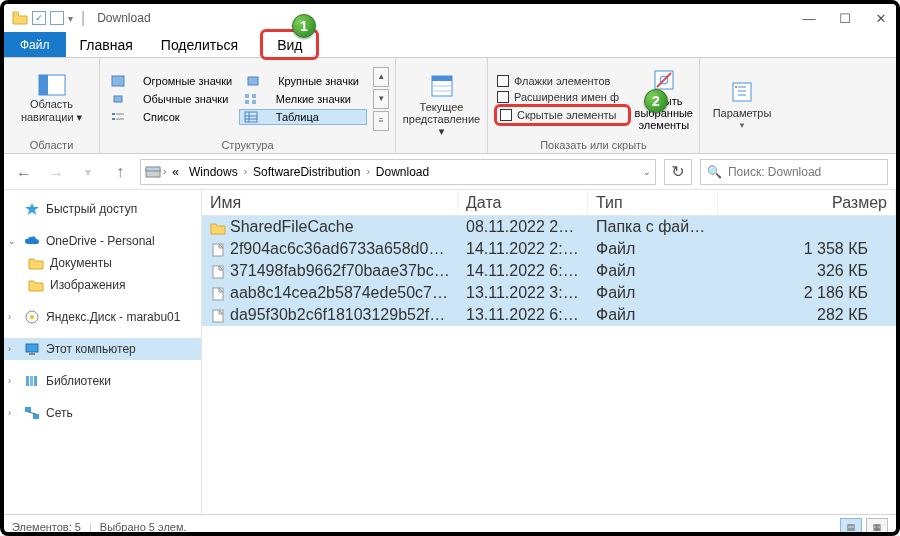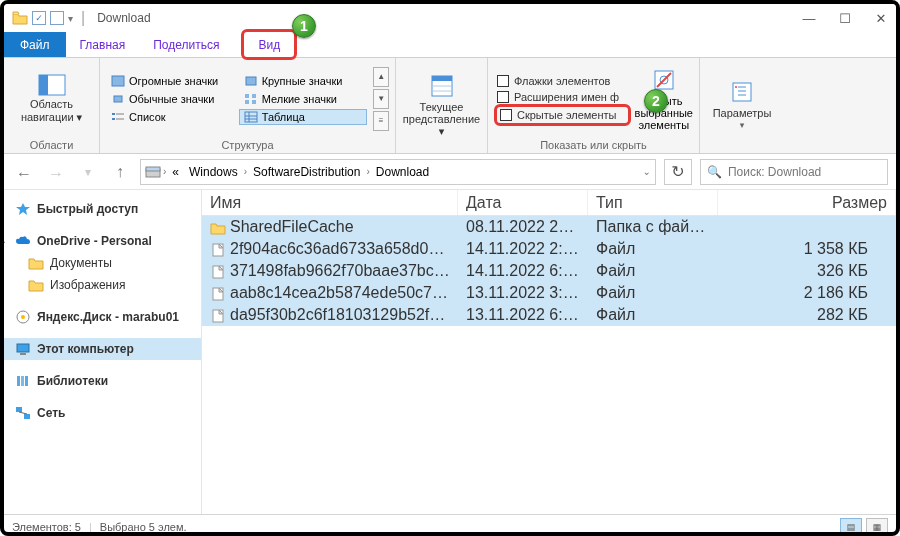--- a/index.html
+++ b/index.html
@@ -10,39 +10,39 @@
   .titlebar .folder-ico { width: 16px; height: 14px; display:inline-block; }
   .titlebar .qat { display:flex; gap:4px; margin-left:4px; align-items:center; }
   .titlebar .qat-item { width:14px; height:14px; border:1px solid #7aa2cc; background:#fff; font-size:9px; text-align:center; line-height:12px; color:#3d7dbb; }
   .titlebar .title { margin-left: 8px; font-size: 12px; color: #555; }
   .titlebar .right { margin-left:auto; display:flex; gap:22px; }
   .titlebar .winbtn { width:14px; height:14px; color:#555; font-size:13px; text-align:center; cursor:pointer; }
 
   
   .menutabs { height: 26px; background:#fff; border-bottom:1px solid #d0d0d0; display:flex; align-items:stretch; }
   .menutabs .file { background:#1979ca; color:#fff; padding:0 16px; font-size:12px; display:flex; align-items:center; }
-  .menutabs .tab { padding:0 14px; font-size:12px; color:#6d28d9; display:flex; align-items:center; position:relative; cursor:pointer; }
+  .menutabs .tab { padding:0 14px; font-size:14px; color:#000000; display:flex; align-items:center; position:relative; cursor:pointer; }
   .menutabs .tab.active { border:3px solid #e53935; border-radius:6px; margin:-3px 8px; background:#fff; }
 
   .callout { position:absolute; width:24px; height:24px; border-radius:50%; background:radial-gradient(circle at 30% 30%, #7fce5a, #3a9a2e 70%); color:#fff; font-weight:bold; display:flex; align-items:center; justify-content:center; font-size:14px; border:1px solid #2e7a22; box-shadow:0 1px 2px rgba(0,0,0,0.4); }
 
   
   .ribbon { height: 96px; background:#f5f5f5; border-bottom:1px solid #d0d0d0; display:flex; }
   .group { border-right:1px solid #d5d5d5; display:flex; flex-direction:column; justify-content:space-between; }
   .group-label { text-align:center; font-size:11px; color:#666; padding-bottom:2px; }
   .group-content { flex:1; display:flex; align-items:center; padding:4px 6px; gap:4px; }
 
   .nav-group { width:96px; }
   .nav-btn { display:flex; flex-direction:column; align-items:center; font-size:11px; line-height:13px; color:#333; width:84px; }
   .nav-btn .ico { width:28px; height:22px; margin-bottom:2px; }
 
   .layout-group { width:296px; }
   .layout-list { display:flex; flex-direction:column; gap:2px; width:268px; font-size:11px; }
   .layout-row { display:flex; gap:4px; }
-  .layout-item { flex:1; display:flex; align-items:center; gap:4px; padding:1px 4px; border:1px solid transparent; white-space:nowrap; }
+  .layout-item { flex:1; display:flex; align-items:center; gap:18px; padding:1px 4px; border:1px solid transparent; white-space:nowrap; }
   .layout-item.sel { background:#cde6f7; border:1px solid #88b8e0; }
   .layout-arrows { width:16px; display:flex; flex-direction:column; gap:2px; margin-left:2px; }
   .scroll-btn { height:20px; border:1px solid #b0b0b0; background:#f8f8f8; text-align:center; font-size:8px; color:#555; line-height:18px; }
 
   .view-ico { width:14px; height:12px; display:inline-block; }
 
   .current-group { width:92px; }
   .big-btn { display:flex; flex-direction:column; align-items:center; font-size:11px; line-height:12px; text-align:center; color:#333; width:84px; }
   .big-ico { width:28px; height:26px; margin-bottom:2px; }
 
@@ -61,21 +61,21 @@
   .addr-field { flex:1; height:26px; border:1px solid #ccc; display:flex; align-items:center; padding:0 4px; font-size:12px; gap:2px; }
   .addr-seg { display:flex; align-items:center; gap:2px; padding:0 4px; cursor:pointer; }
   .addr-sep { color:#777; font-size:10px; }
   .refresh-btn { width:28px; height:26px; border:1px solid #ccc; display:flex; align-items:center; justify-content:center; cursor:pointer; color:#555; }
   .search-field { width:188px; height:26px; border:1px solid #ccc; display:flex; align-items:center; padding:0 6px; font-size:12px; color:#777; gap:6px; }
 
   
   .main { display:flex; height:324px; }
   .sidebar { width:198px; border-right:1px solid #e5e5e5; padding:8px 0; font-size:12px; overflow:hidden; }
   .tree-item { display:flex; align-items:center; gap:6px; padding:4px 8px 4px 24px; cursor:pointer; color:#333; }
-  .tree-item.top { padding-left:7px; font-weight:bold; }
+  .tree-item.top { padding-left:16px; font-weight:normal; }
   .tree-item.sel { background:#cde6f7; }
   .tree-ico { width:16px; height:14px; display:inline-block; }
   .tree-gap { height:10px; }
   .chev { width:10px; color:#666; font-size:9px; margin-left:-12px; }
 
   .content { flex:1; display:flex; flex-direction:column; }
   .headers { display:flex; height:26px; border-bottom:1px solid #e5e5e5; font-size:16px; color:#444; }
   .headers .col { padding:4px 8px; border-right:1px solid #f0f0f0; }
   .col-name { width:256px; }
   .col-date { width:130px; }

